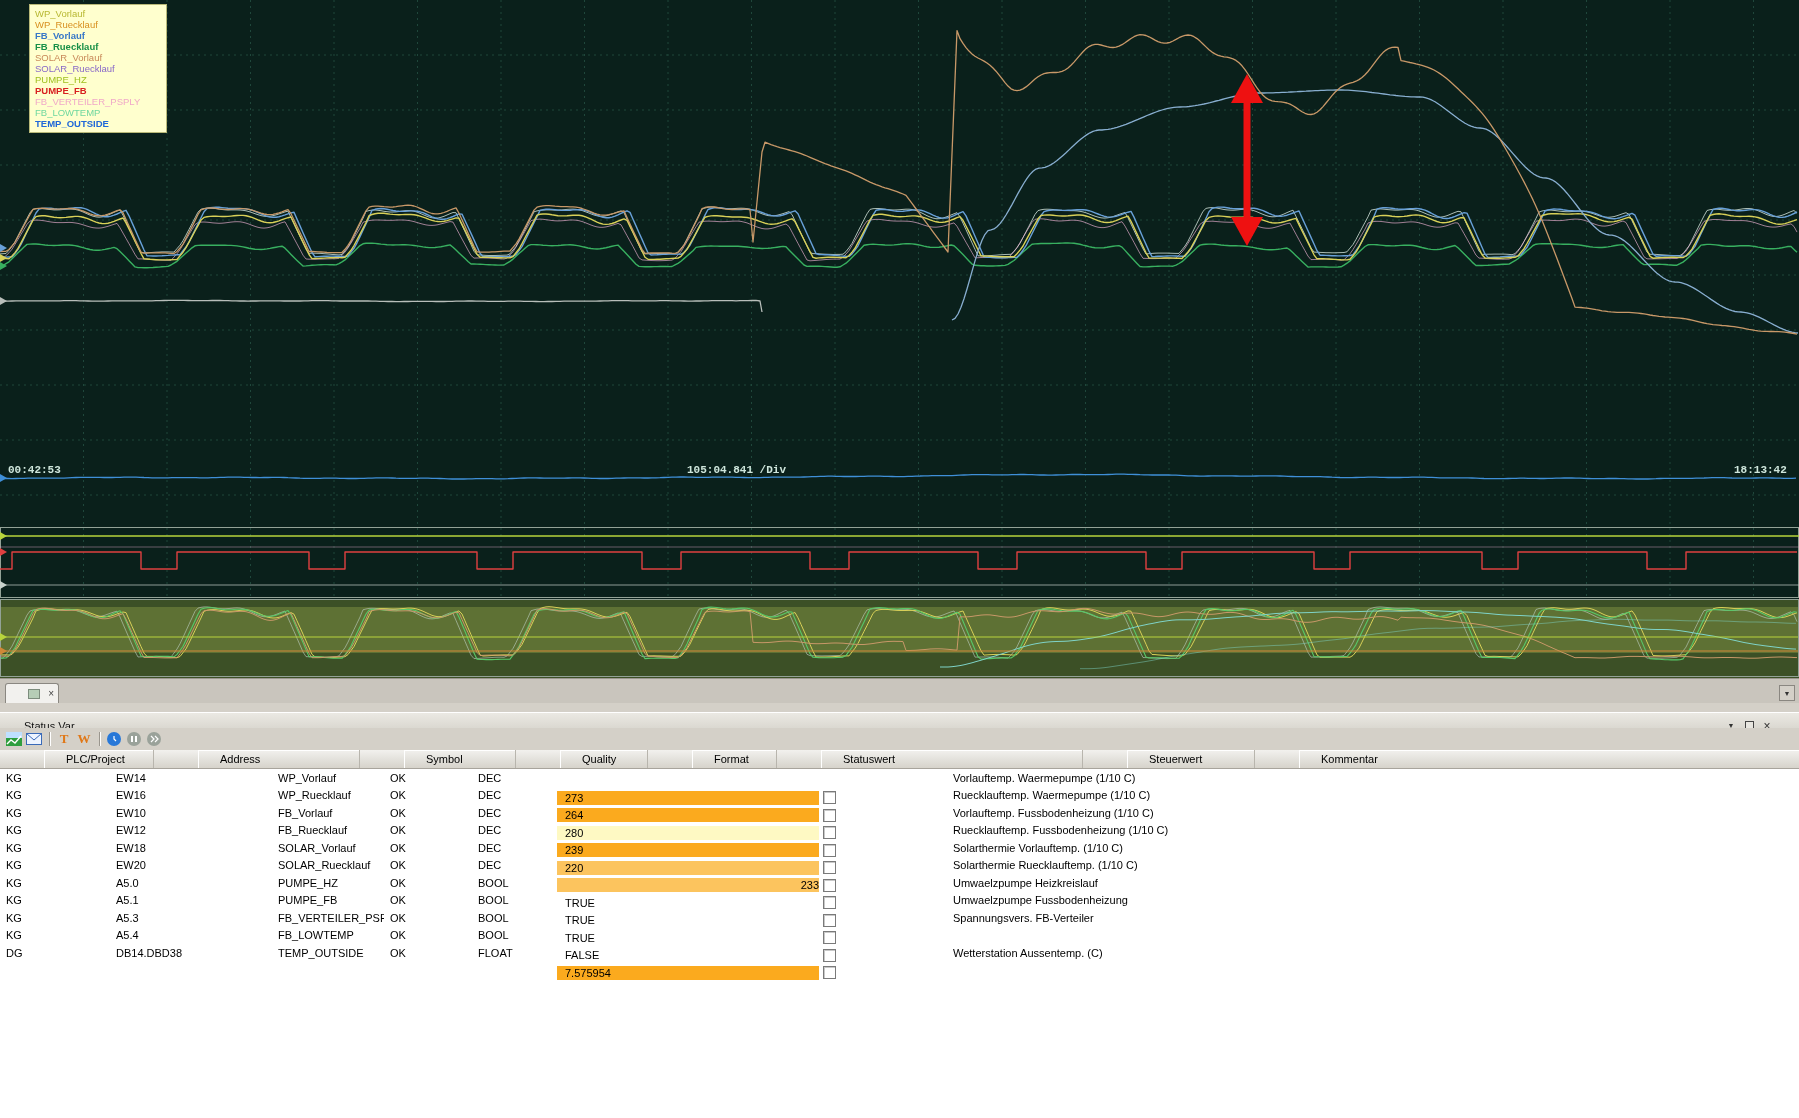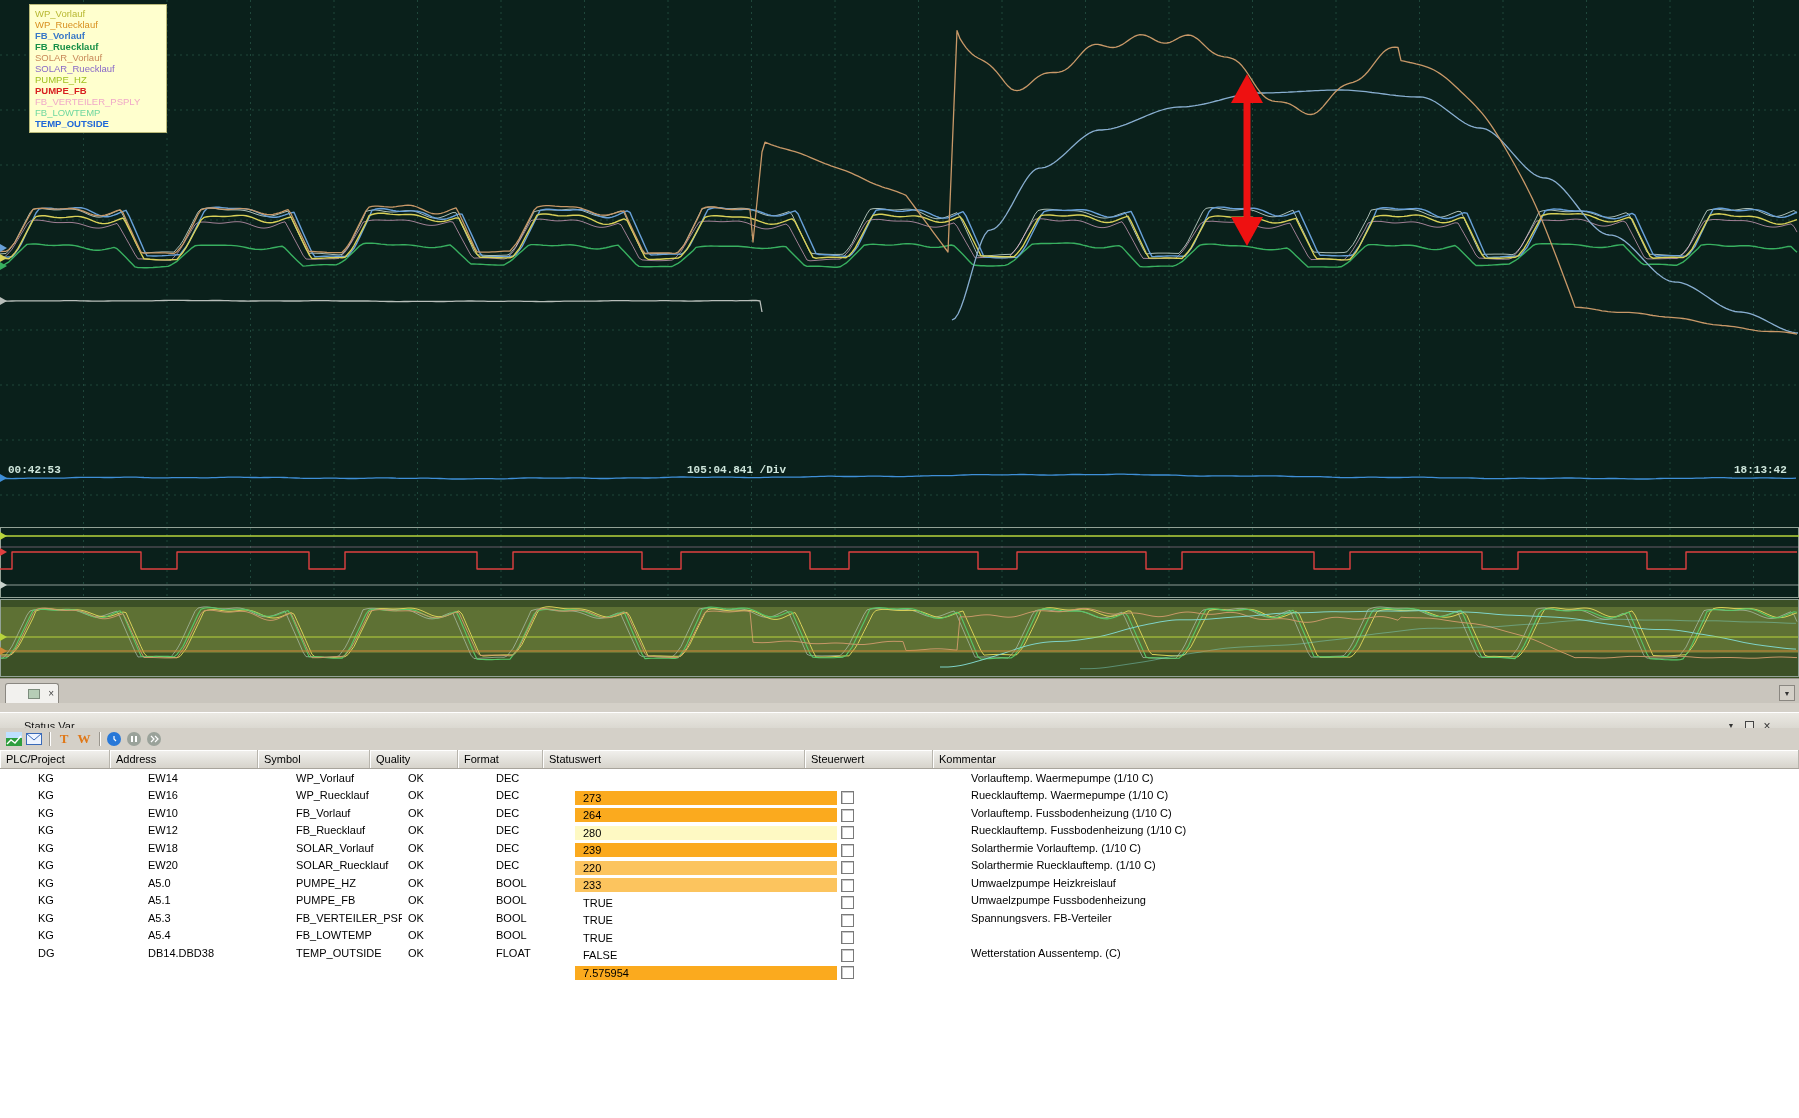--- a/index.html
+++ b/index.html
@@ -33,27 +33,27 @@
   .pin{width:7px;height:7px;border:1px solid #444;background:#e8e6e0;position:relative;}
   .pin:after{content:"";position:absolute;left:2px;top:7px;width:1px;height:4px;background:#444;}
   #toolbar{top:728px;height:22px;background:#d4d0c8;display:flex;align-items:center;padding-left:5px;}
   .ticon{width:18px;height:17px;display:flex;align-items:center;justify-content:center;margin-right:2px;}
   .tsep{width:1px;height:14px;background:#9a968e;border-right:1px solid #fff;margin:0 4px;}
   .tletter{font-size:13px;font-weight:bold;color:#e07818;font-family:"Liberation Serif",serif;}
   .round{width:14px;height:14px;border-radius:50%;display:flex;align-items:center;justify-content:center;}
   
   #thead{top:750px;height:19px;background:linear-gradient(#f2f1ee,#d6d3cb);
          border-bottom:1px solid #a8a49c;display:flex;}
-  .h{font-size:11px;color:#000;padding-left:6px;box-sizing:border-box;display:flex;align-items:center;
-     border-right:1px solid #b8b5ad;box-shadow:inset 1px 1px 0 #fff;overflow:hidden;white-space:nowrap;flex:0 0 auto;}
+  .h{font-size:11px;color:#000;padding-left:22px;box-sizing:border-box;display:flex;align-items:center;
+     border-right:1px solid #b8b5ad;box-shadow:inset 1px 1px 0 #fff;overflow:hidden;white-space:nowrap;flex:0 0 auto;margin-left:44px;}
   #tbody{top:769px;height:349px;background:#ffffff;overflow:hidden;}
-  .vrow{display:flex;height:17.5px;align-items:center;background:#fff;padding-left:32px;}
+  .vrow{display:flex;height:17.5px;align-items:center;background:#fff;}
   .c{font-size:11px;color:#000;padding-left:6px;box-sizing:border-box;overflow:hidden;
      white-space:nowrap;flex:0 0 auto;}
-  .w0{width:110px}.w1{width:148px}.w2{width:112px}.w3{width:88px}.w4{width:85px}
+  .w0{width:110px}.w1{width:162px}.w2{width:112px}.w3{width:88px}.w4{width:85px}
   .w5{width:262px}.w6{width:128px}.w7{width:866px}
   .c.vcell{padding:0;margin-top:40px;}
   .val{display:block;margin:1px 0 1px 0;height:14px;line-height:14px;padding-left:8px;}
   .cb{width:11px;height:11px;background:#fff;border:1px solid #7a7a7a;
       box-shadow:inset 1px 1px 0 #c8c8c8;margin-left:4px;}
 </style>
 </head>
 <body>
 
 <div id="root">
@@ -293,21 +293,21 @@
         </div>
         <div class="c w7">Solarthermie Vorlauftemp. (1/10 C)</div>
       </div>
       <div class="vrow">
         <div class="c w0">KG</div>
         <div class="c w1">EW20</div>
         <div class="c w2">SOLAR_Ruecklauf</div>
         <div class="c w3">OK</div>
         <div class="c w4">DEC</div>
         <div class="c w5 vcell">
-          <span class="val" style="background: rgb(252, 196, 94);">233</span>
+          <span class="val" style="background: rgb(252, 196, 94); text-align: right;">233</span>
         </div>
         <div class="c w6 vcell">
           <div class="cb"></div>
         </div>
         <div class="c w7">Solarthermie Ruecklauftemp. (1/10 C)</div>
       </div>
       <div class="vrow">
         <div class="c w0">KG</div>
         <div class="c w1">A5.0</div>
         <div class="c w2">PUMPE_HZ</div>

